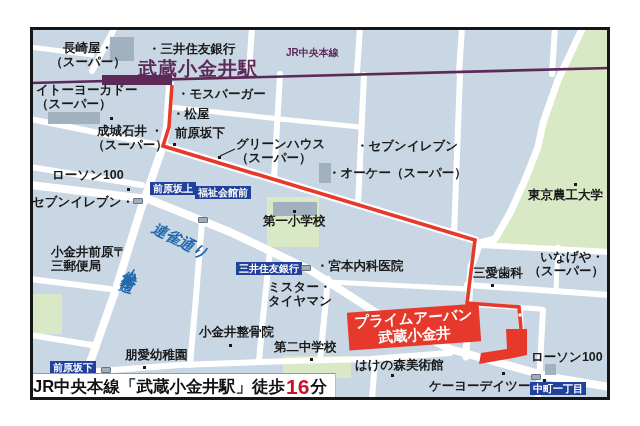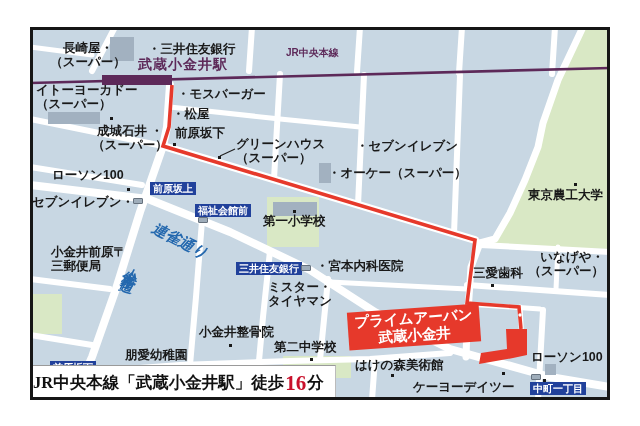--- a/index.html
+++ b/index.html
@@ -23,30 +23,30 @@
          line-height:14px;white-space:pre-line;}
   .dot{position:absolute;z-index:10;width:3px;height:3px;background:#191919;}
   .badge{position:absolute;z-index:12;background:var(--bus-stop-badge,#21419b);color:#fff;
          font-size:10px;font-weight:bold;line-height:11px;padding:1px 3px;white-space:nowrap;}
   .busicon{position:absolute;z-index:12;width:10px;height:6px;background:#9fadba;
            border:1px solid #67727e;border-radius:1px;box-sizing:border-box;}
   .street{position:absolute;z-index:9;color:var(--street-name,#2468ae);font-weight:bold;
           font-style:italic;font-size:15px;white-space:nowrap;transform-origin:0 0;}
   .street.vertical{writing-mode:vertical-rl;font-style:italic;letter-spacing:3px;}
   #station-name{position:absolute;left:108px;top:29px;z-index:14;color:var(--railway,#5d2959);
-                font-size:14px;font-weight:bold;letter-spacing:1px;white-space:nowrap;}
+                font-size:19px;font-weight:bold;letter-spacing:1px;white-space:nowrap;}
   #rail-label{position:absolute;left:256px;top:19px;z-index:14;color:var(--railway,#5d2959);
               font-size:10px;font-weight:bold;white-space:nowrap;}
   #dest-badge{position:absolute;left:318px;top:281px;width:132px;z-index:13;
               background:var(--destination-badge,#e6392b);color:#fff;text-align:center;
               font-weight:bold;font-size:14.5px;line-height:17px;padding:2px 4px;
               transform:rotate(-4deg);box-sizing:border-box;}
-  #caption{position:absolute;left:0;bottom:0;width:306px;height:35px;z-index:20;
+  #caption{position:absolute;left:0;bottom:0;width:306px;height:27px;z-index:20;
            background:#ffffff;border-top:1px solid #9a9a9a;border-right:1px solid #bbb;
-           font-family:Liberation Serif, serif;font-size:16.5px;font-weight:bold;
+           font-family:Liberation Sans, sans-serif;font-size:16.5px;font-weight:bold;
            color:#111;display:flex;align-items:center;padding-left:3px;box-sizing:border-box;
            white-space:nowrap;}
   #caption .min{color:var(--minutes-red,#c9112c);font-size:21px;margin:0 1px;}
 </style>
 </head>
 <body style="--route: #e6392b; --railway: #5d2959; --bus-stop-badge: #21419b; --street-name: #2468ae; --destination-badge: #e6392b; --minutes-red: #c9112c; --block-fill: #c8d7e3; --green-area: #d9e8c5;">
 
 <div id="map-frame">
   <svg id="base-svg" width="580" height="373" viewBox="0 0 580 373">
 
@@ -138,38 +138,38 @@
       <div class="label" style="left: 286px; top: 232px;">・宮本内科医院</div>
       <div class="label" style="left: 498px; top: 223px; text-align: right; width: 76px;">いなげや・
 （スーパー）</div>
       <div class="label" style="left: 443px; top: 239px;">三愛歯科</div>
       <div class="label" style="left: 238px; top: 253px; text-align: left;">ミスター・
 タイヤマン</div>
       <div class="label" style="left: 161px; top: 298px; padding-left: 8px;">小金井整骨院</div>
       <div class="label" style="left: 244px; top: 313px;">第二中学校</div>
       <div class="label" style="left: 95px; top: 321px;">朋愛幼稚園</div>
       <div class="label" style="left: 325px; top: 331px;">はけの森美術館</div>
-      <div class="label" style="left: 383px; top: 353px;">ケーヨーデイツー</div>
+      <div class="label" style="left: 399px; top: 353px; font-family: Liberation Mono, monospace;">ケーヨーデイツー</div>
       <div class="label" style="left: 501px; top: 323px;">ローソン100</div>
       <div class="dot" style="left: 143px; top: 116px;"></div>
       <div class="dot" style="left: 97px; top: 161px;"></div>
       <div class="dot" style="left: 544px; top: 156px;"></div>
       <div class="dot" style="left: 263px; top: 183px;"></div>
       <div class="dot" style="left: 461px; top: 257px;"></div>
       <div class="dot" style="left: 199px; top: 317px;"></div>
       <div class="dot" style="left: 280px; top: 331px;"></div>
       <div class="dot" style="left: 113px; top: 339px;"></div>
       <div class="dot" style="left: 361px; top: 347px;"></div>
       <div class="dot" style="left: 472px; top: 345px;"></div>
       <div class="dot" style="left: 513px; top: 352px;"></div>
       <div class="dot" style="left: 80px; top: 90px;"></div>
       <div class="dot" style="left: 188px; top: 129px;"></div>
       <div class="badge" style="left: 120px; top: 155px;">前原坂上</div>
       <div class="busicon" style="left: 103px; top: 171px;"></div>
-      <div class="badge" style="left: 165px; top: 177px;">福祉会館前</div>
+      <div class="badge" style="left: 165px; top: 159px;">福祉会館前</div>
       <div class="busicon" style="left: 168px; top: 190px;"></div>
       <div class="badge" style="left: 206px; top: 235px;">三井住友銀行</div>
       <div class="busicon" style="left: 271px; top: 238px;"></div>
       <div class="badge" style="left: 20px; top: 334px;">前原坂下</div>
       <div class="busicon" style="left: 71px; top: 340px;"></div>
       <div class="badge" style="left: 500px; top: 355px;">中町一丁目</div>
       <div class="busicon" style="left: 501px; top: 347px;"></div>
       <div class="street" style="left: 127px; top: 192px; font-size: 15px; transform: rotate(27deg);">連雀通り</div>
       <div class="street vertical" style="left: 96px; top: 228px; font-size: 14px; transform: rotate(15deg);">小金井街道</div>
     </div>

